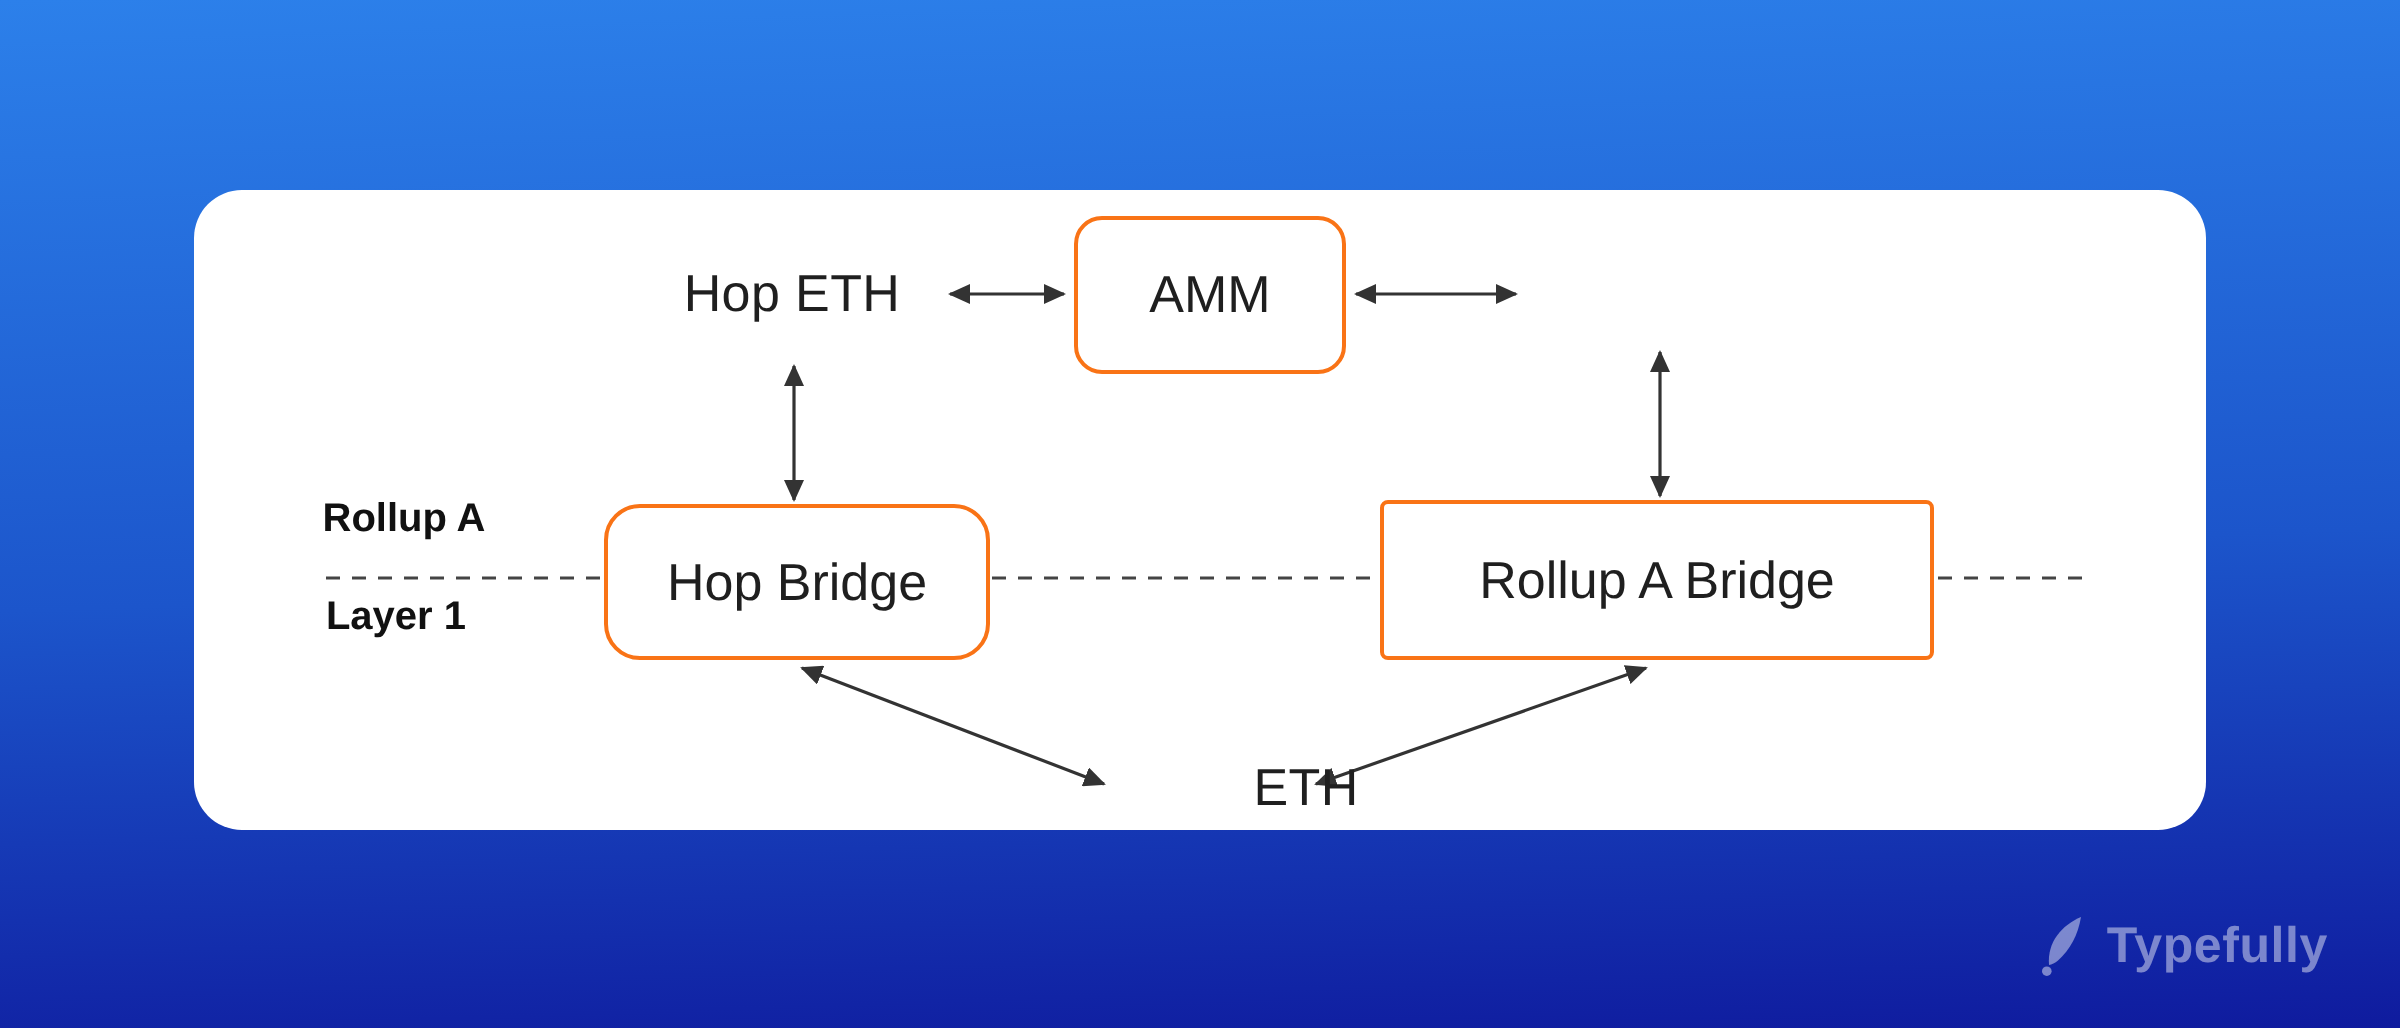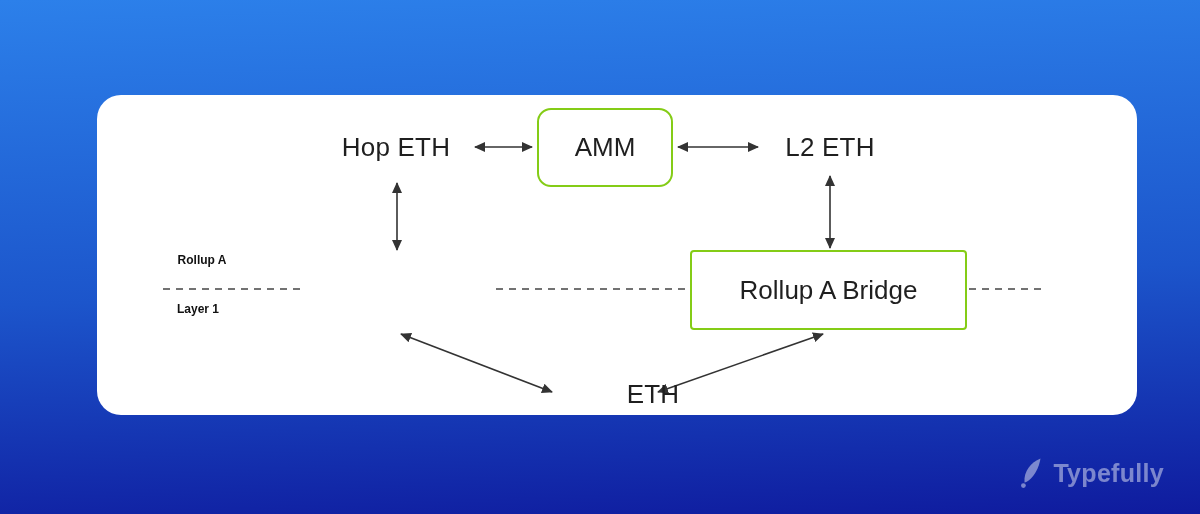--- a/index.html
+++ b/index.html
@@ -9,51 +9,50 @@
     background: linear-gradient(178deg, #2c80ea 0%, #1c55cb 55%, #0f1b9e 100%);
     position: relative;
     overflow: hidden;
   }
   .card {
     position: absolute;
     left: 97px; top: 95px;
     width: 1006px; height: 320px;
     background: #ffffff;
     border-radius: 24px;
-    padding-left: 34px;
   }
   .connectors {
     position: absolute;
     left: 0; top: 0;
     width: 1006px; height: 320px;
   }
   .node-label {
     position: absolute;
     transform: translate(-50%, -50%);
     font-size: 26px;
     color: #1f1f1f;
     white-space: nowrap;
     letter-spacing: 0.2px;
   }
   .box {
     position: absolute;
-    border: 2px solid #84cc16;
+    border: 2px solid #f97316;
     border-radius: 14px;
     background: #ffffff;
     display: flex;
     align-items: center;
     justify-content: center;
     font-size: 26px;
     color: #1f1f1f;
     box-sizing: border-box;
   }
   .layer-label {
     position: absolute;
     transform: translate(-50%, -50%);
-    font-size: 12px;
+    font-size: 20px;
     font-weight: bold;
     color: #111111;
     white-space: nowrap;
   }
   .logo {
     position: absolute;
     right: 36px; bottom: 26px;
     display: flex;
     align-items: center;
     gap: 10px;
@@ -90,26 +89,26 @@
 
     <line x1="733" y1="81" x2="733" y2="153" stroke="#333333" stroke-width="1.6" marker-start="url(#ah)" marker-end="url(#ah)"></line>
 
     <line x1="304" y1="239" x2="455" y2="297" stroke="#333333" stroke-width="1.6" marker-start="url(#ah)" marker-end="url(#ah)"></line>
 
     <line x1="561" y1="297" x2="726" y2="239" stroke="#333333" stroke-width="1.6" marker-start="url(#ah)" marker-end="url(#ah)"></line>
   </svg>
 
   <div class="node-label" style="left:299px; top:52px;">Hop ETH</div>
 
-  <div class="node-label" style="left:733px; top:52px;">L2 ETH</div>
 
   <div class="node-label" style="left:508px; top:299px;margin-left:48px;">ETH</div>
 
   <div class="box" style="left:440px; top:13px; width:136px; height:79px;">AMM</div>
 
+  <div class="box" style="left:205px; top:157px; width:193px; height:78px; border-radius:18px;">Hop Bridge</div>
 
   <div class="box" style="left:593px; top:155px; width:277px; height:80px; border-radius:4px;">Rollup A Bridge</div>
 
   <div class="layer-label" style="left:105px; top:165px;">Rollup A</div>
 
   <div class="layer-label" style="left:101px; top:214px;">Layer 1</div>
 
 </div>
 
 <div class="logo">

